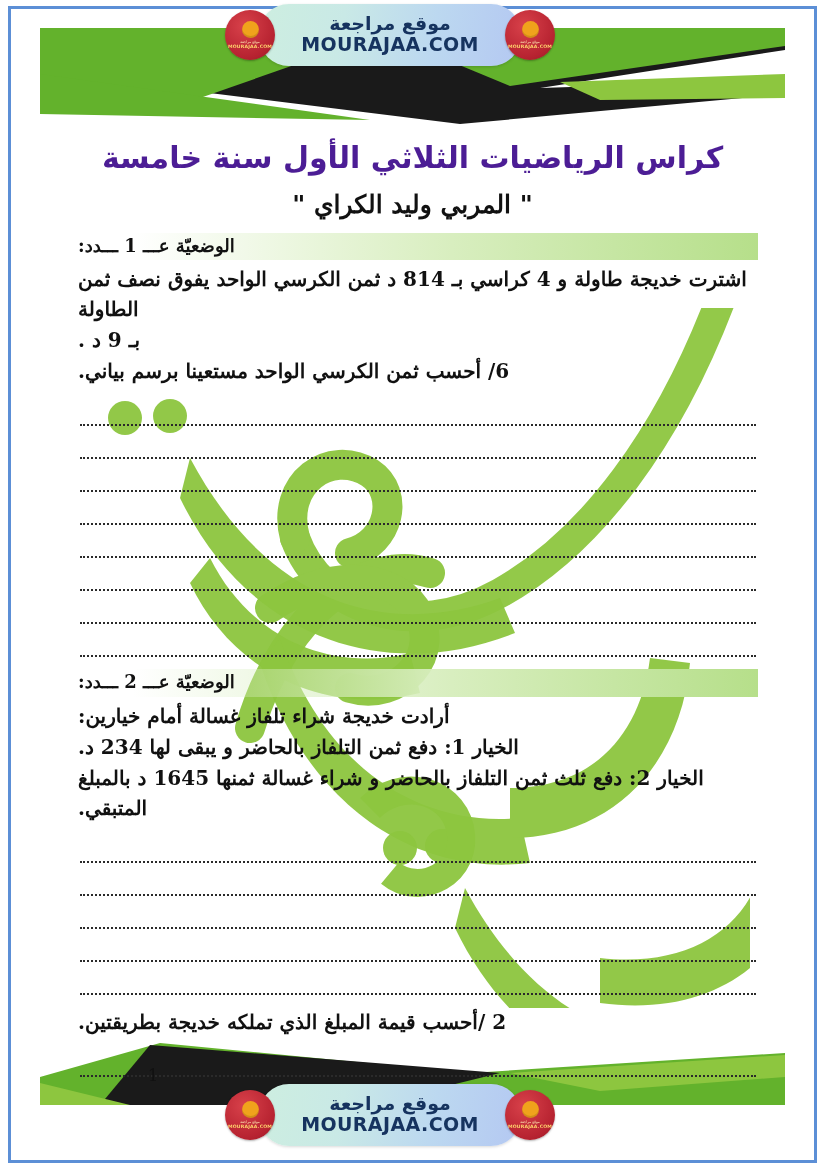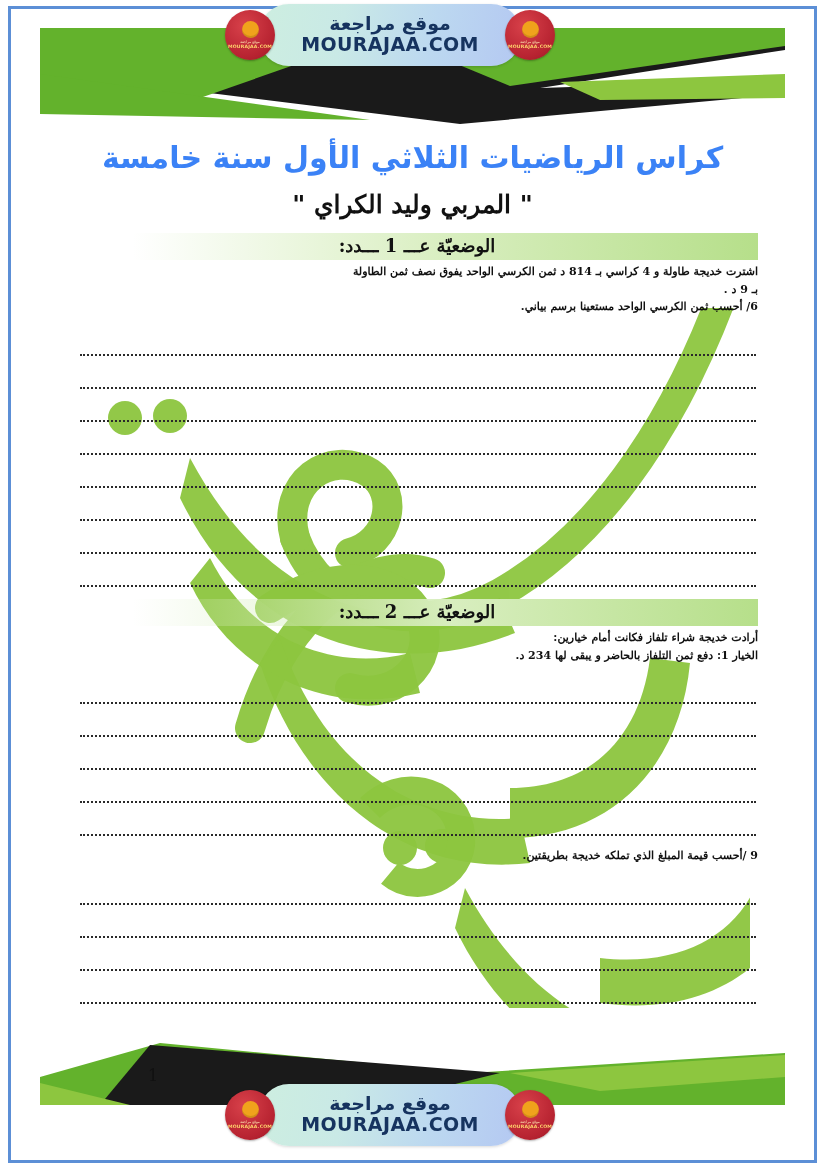--- a/index.html
+++ b/index.html
@@ -68,21 +68,21 @@
 
   
   .doc-title {
     position: absolute;
     left: 0; top: 112px;
     width: 745px;
     text-align: center;
     font-family: "DejaVu Sans", sans-serif;
     font-weight: bold;
     font-size: 30px;
-    color: #3b82f6;
+    color: #4c1d95;
     letter-spacing: -0.5px;
   }
   .doc-subtitle {
     position: absolute;
     left: 0; top: 162px;
     width: 745px;
     text-align: center;
     font-family: "DejaVu Serif", serif;
     font-weight: bold;
     font-size: 25px;
@@ -92,36 +92,36 @@
   
   .content {
     position: absolute;
     left: 38px;
     top: 205px;
     width: 680px;
     height: 820px;
   }
   .sec-heading {
     display: block;
-    text-align: center;
+    text-align: left;
     font-family: "DejaVu Serif", serif;
     font-weight: bold;
     font-size: 18px;
     color: #111;
     background: linear-gradient(to left, #b6df8a 0%, #d8eebf 45%, rgba(255,255,255,0) 92%);
     padding: 1px 2px 2px 0;
     margin: 0 0 4px 0;
     line-height: 1.35;
   }
   .txt {
     display: block;
-    text-align: right;
+    text-align: left;
     font-family: "DejaVu Serif", serif;
     font-weight: bold;
-    font-size: 11px;
+    font-size: 20px;
     color: #111;
     line-height: 1.5;
     margin: 0 0 1px 0;
     position: relative;
     z-index: 2;
   }
 
   .dots {
     display: block;
     height: 31px;
@@ -288,34 +288,35 @@
         <span class="dots"></span>
         <span class="dots"></span>
         <span class="dots"></span>
         <span class="dots"></span>
       </div>
 
       <div class="gap-md"></div>
 
       <div>
         <span class="sec-heading">الوضعيّة عـــ 2 ـــدد:</span>
-        <span class="txt">أرادت خديجة شراء تلفاز فكانت أمام خيارين:</span>
+        <span class="txt">أرادت خديجة شراء تلفاز غسالة أمام خيارين:</span>
         <span class="txt">الخيار 1: دفع ثمن التلفاز بالحاضر و يبقى لها 234 د.</span>
+        <span class="txt">الخيار 2: دفع ثلث ثمن التلفاز بالحاضر و شراء غسالة ثمنها 1645 د بالمبلغ المتبقي.</span>
         <div class="gap-sm"></div>
         <span class="dots"></span>
         <span class="dots"></span>
         <span class="dots"></span>
         <span class="dots"></span>
         <span class="dots"></span>
       </div>
 
       <div class="gap-md"></div>
 
       <div>
-        <span class="txt">9 /أحسب قيمة المبلغ الذي تملكه خديجة بطريقتين.</span>
+        <span class="txt">2 /أحسب قيمة المبلغ الذي تملكه خديجة بطريقتين.</span>
         <div class="gap-sm"></div>
         <span class="dots"></span>
         <span class="dots"></span>
         <span class="dots"></span>
         <span class="dots"></span>
       </div>
 
     </div>
 
     <div class="band-bottom">

